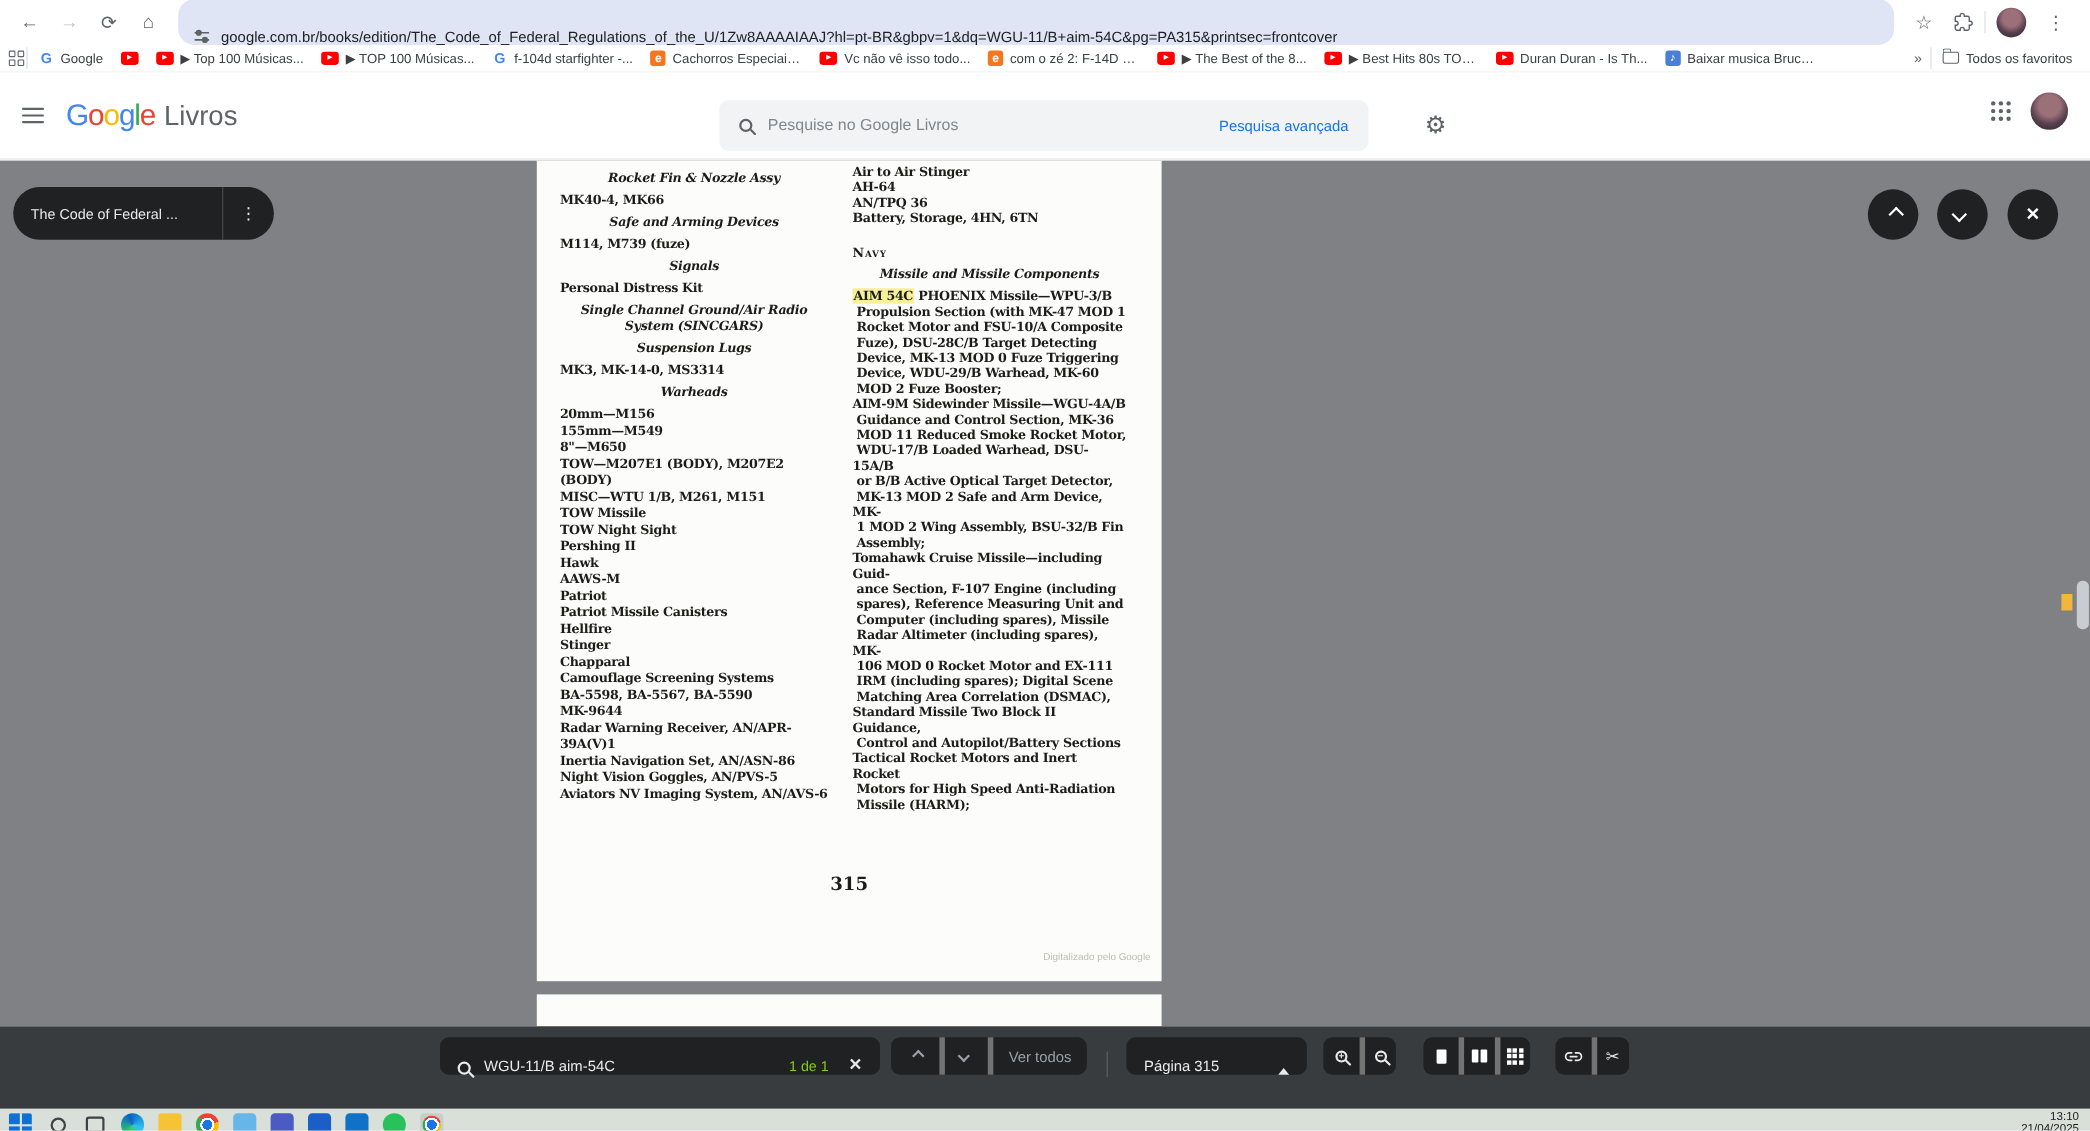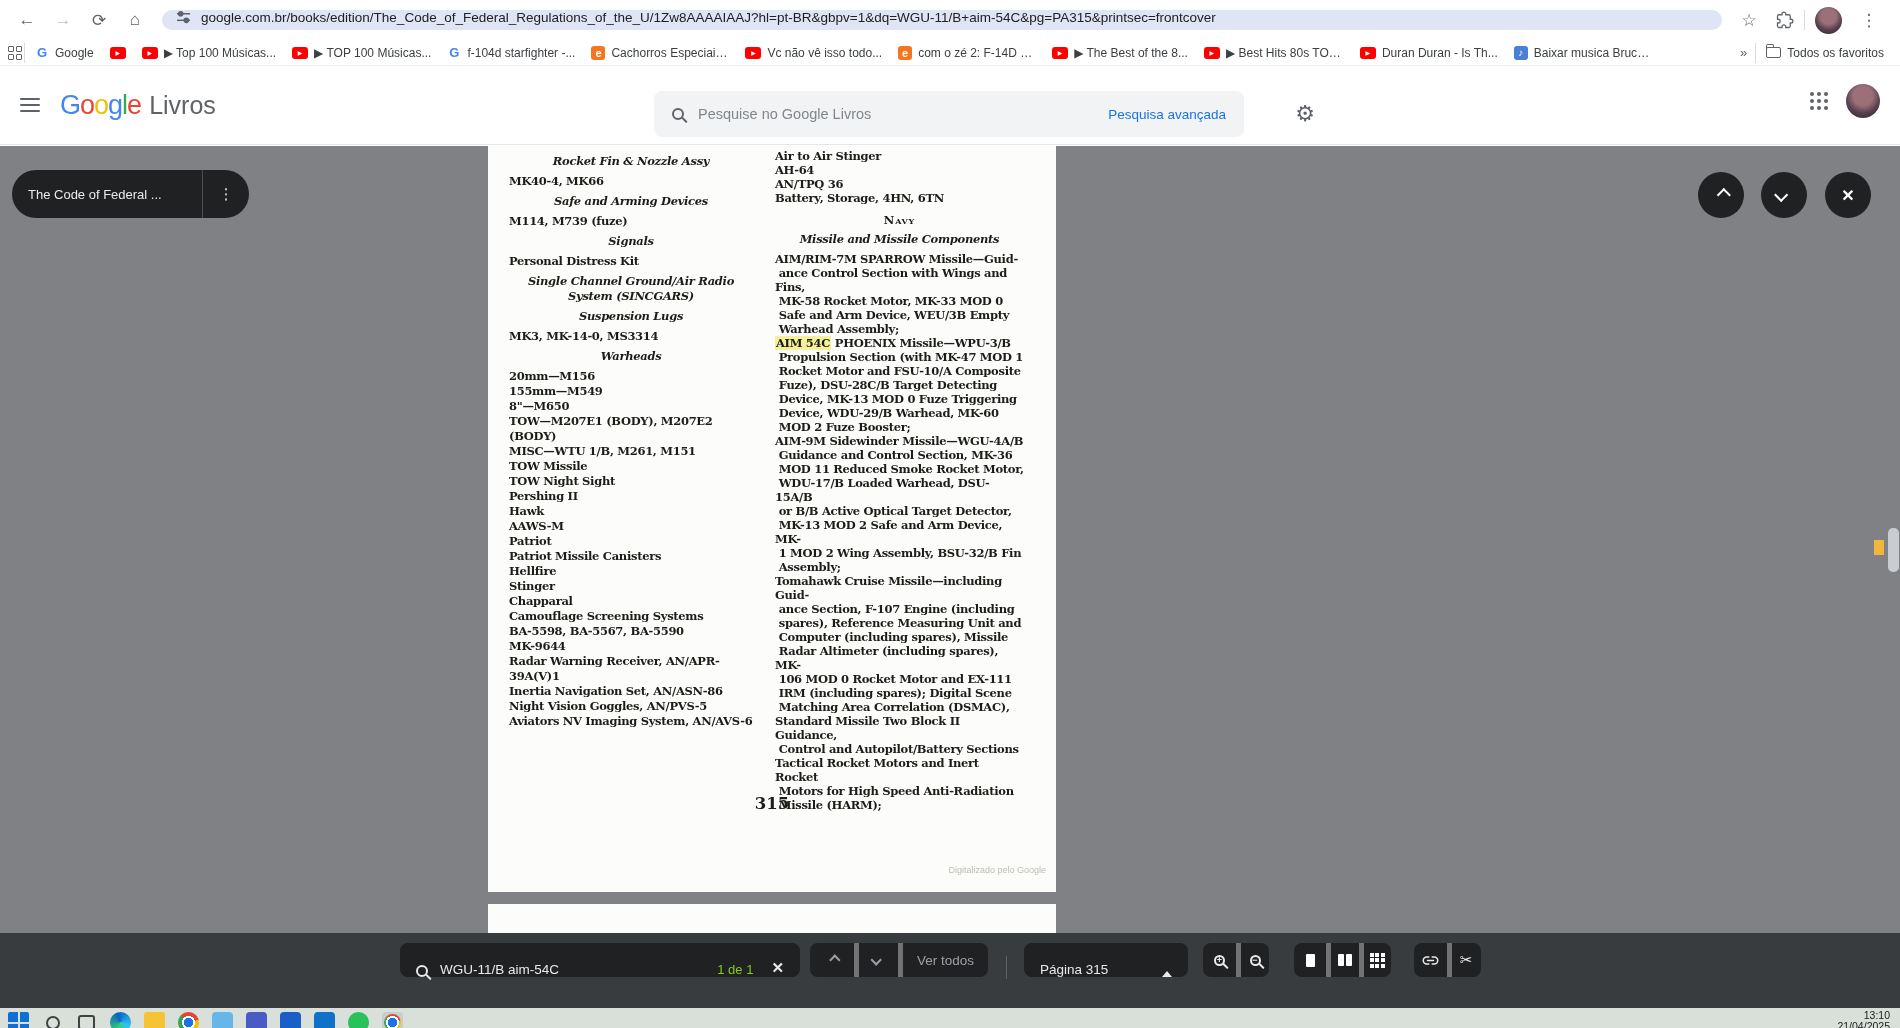--- a/index.html
+++ b/index.html
@@ -4,21 +4,21 @@
 <style>
   *{margin:0;padding:0;box-sizing:border-box}
   html,body{width:1900px;height:1028px;overflow:hidden;background:#fff;
     font-family:"Liberation Sans",sans-serif;-webkit-font-smoothing:antialiased;position:relative}
 
   
   .chrome-bar{height:40px;display:flex;align-items:center;padding:0 10px;background:#fff;gap:2px}
   .nav-ic{width:34px;height:32px;display:flex;align-items:center;justify-content:center;
     font-size:17px;color:#5f6368;border-radius:50%;flex:none}
   .nav-ic.disabled{color:#bdc1c6}
-  .url-pill{flex:1;height:20px;background:#dfe5f4;border-radius:15px;display:flex;align-items:flex-start;
+  .url-pill{flex:1;height:42px;background:#dfe5f4;border-radius:15px;display:flex;align-items:flex-end;
     padding:0 14px;gap:10px;margin:0 8px;min-width:0}
   .tune-ic{flex:none;width:15px;height:15px}
   .url-text{font-size:13.5px;color:#202124;white-space:nowrap;overflow:hidden}
   .chrome-right{display:flex;align-items:center;gap:10px;flex:none;padding-right:4px}
   .vdiv{width:1px;height:20px;background:#dadce0}
   .avatar{width:27px;height:27px;border-radius:50%;flex:none;
     background:radial-gradient(circle at 50% 35%,#9b7078 0 35%,#5a4250 60%,#241f2b 100%)}
   .puzzle{width:18px;height:18px;fill:#5f6368}
 
   
@@ -70,21 +70,21 @@
   .page{position:absolute;left:488px;width:568px;background:#fcfcfa}
   .page-1{top:0;height:746px}
   .page-2{top:758px;height:29px}
   .bk-col{position:absolute;top:3px;color:#1c1c18;font-family:"DejaVu Serif",serif;font-weight:700;
     font-size:11.5px;letter-spacing:-0.3px}
   .col-left{left:21px;width:244px;line-height:15px}
   .col-right{left:287px;width:249px;line-height:14px}
   .bk-body{white-space:pre-wrap}
   .bk-heading{font-style:italic;text-align:center;margin:4px 0 6px}
   .col-left .bk-heading{margin:5px 0 5px}
-  .bk-center{text-align:center;font-variant:small-caps;letter-spacing:.8px;margin:8px 0 5px}
+  .bk-center{text-align:left;font-variant:small-caps;letter-spacing:.8px;margin:18px 0 5px}
   mark{background:var(--highlight,#f6ef9c);color:inherit;padding:0 1px}
   .page-num{position:absolute;top:648px;left:0;width:100%;text-align:center;
     font-family:"DejaVu Serif",serif;font-weight:700;font-size:16.5px;color:#1c1c18}
   .watermark{position:absolute;top:719px;right:10px;font-size:9px;color:#bdbdb5}
 
   .book-chip{position:absolute;left:12px;top:24px;height:48px;width:237px;background:#1f2123;
     border-radius:24px;display:flex;align-items:center;color:#e8eaed;font-size:13px}
   .chip-label{flex:1;padding:0 16px;white-space:nowrap;overflow:hidden;text-overflow:ellipsis}
   .chip-div{width:1px;height:100%;background:#494d50}
   .chip-menu{width:46px;height:100%;display:flex;align-items:center;justify-content:center;font-size:15px}
@@ -321,25 +321,20 @@
 Night Vision Goggles, AN/PVS-5
 Aviators NV Imaging System, AN/AVS-6</div>
       </div>
     <div class="bk-col col-right">
         <div class="bk-body">Air to Air Stinger
 AH-64
 AN/TPQ 36
 Battery, Storage, 4HN, 6TN</div>
         <div class="bk-center">Navy</div>
         <div class="bk-heading">Missile and Missile Components</div>
-        <div class="bk-body">AIM/RIM-7M SPARROW Missile—Guid-
- ance Control Section with Wings and Fins,
- MK-58 Rocket Motor, MK-33 MOD 0
- Safe and Arm Device, WEU/3B Empty
- Warhead Assembly;</div>
         <div class="bk-body"><mark>AIM 54C</mark> PHOENIX Missile—WPU-3/B
  Propulsion Section (with MK-47 MOD 1
  Rocket Motor and FSU-10/A Composite
  Fuze), DSU-28C/B Target Detecting
  Device, MK-13 MOD 0 Fuze Triggering
  Device, WDU-29/B Warhead, MK-60
  MOD 2 Fuze Booster;</div>
         <div class="bk-body">AIM-9M Sidewinder Missile—WGU-4A/B
  Guidance and Control Section, MK-36
  MOD 11 Reduced Smoke Rocket Motor,

